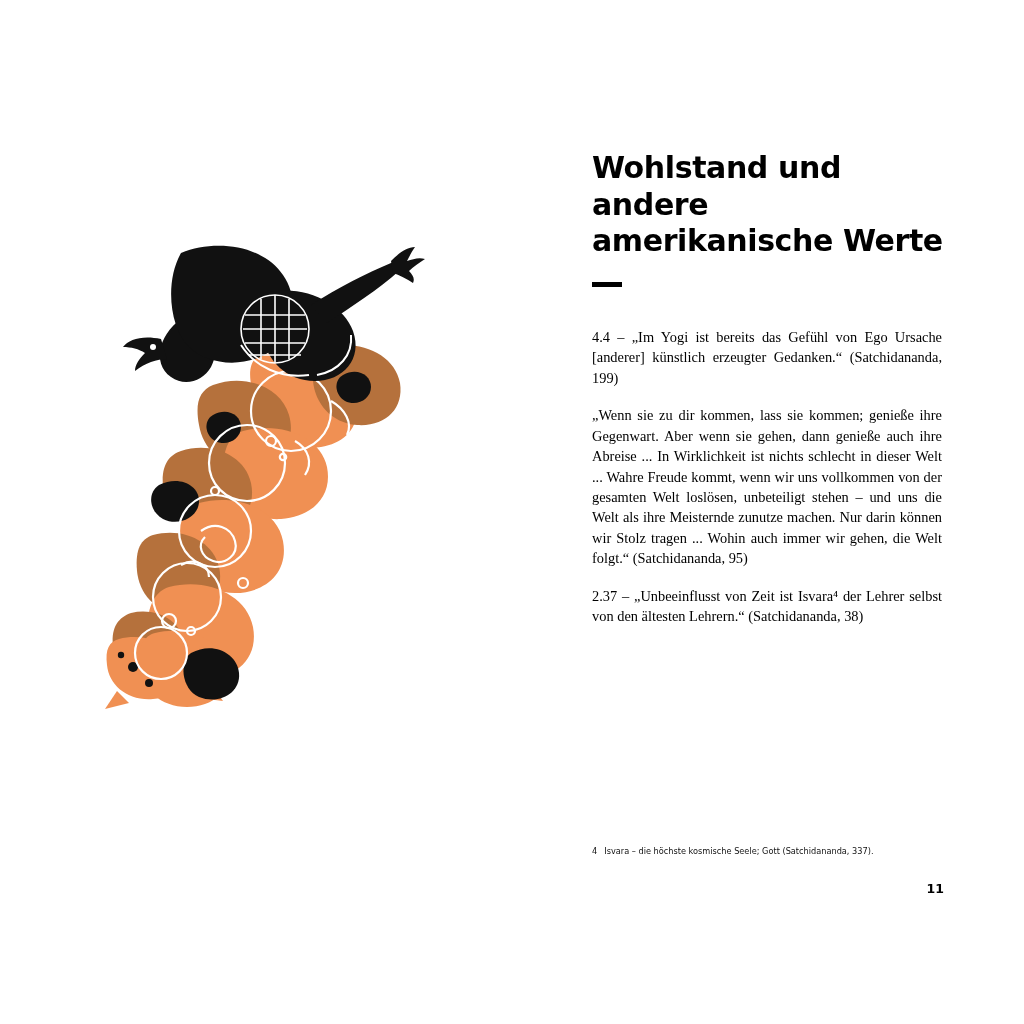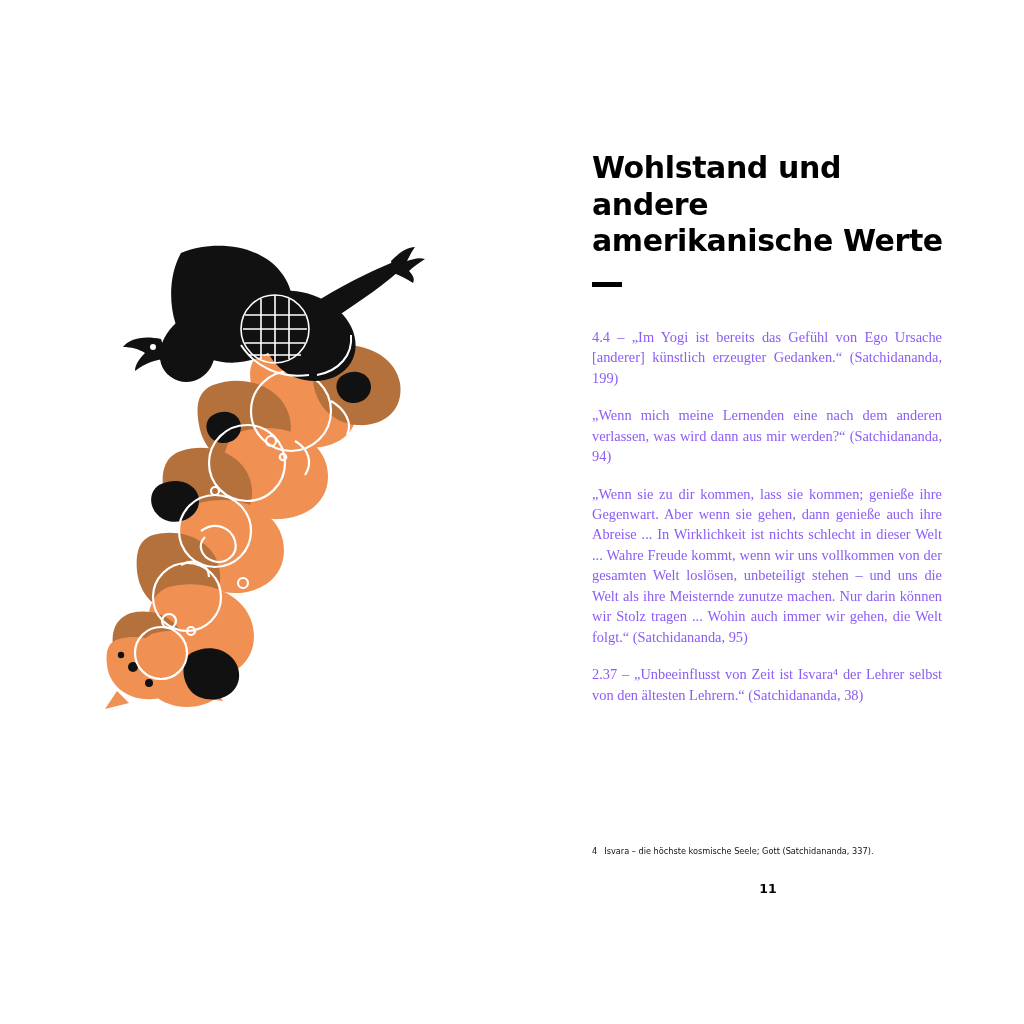--- a/index.html
+++ b/index.html
@@ -51,21 +51,21 @@
   .rule {
     width: 30px;
     height: 5px;
     background: #000;
     margin: 22px 0 40px 0;
   }
   .para {
     font-family: "Liberation Serif", serif;
     font-size: 14.4px;
     line-height: 1.42;
-    color: #8b5cf6;
+    color: #000000;
     margin: 0 0 17px 0;
     text-align: justify;
     hyphens: auto;
   }
   .para:last-child { margin-bottom: 0; }
 
   
   .footnote {
     position: absolute;
     left: 592px;
@@ -80,21 +80,21 @@
   }
   .footnote-marker { font-size: 8.2px; }
   .footnote-text { font-size: 8.2px; }
 
   
   .page-number {
     position: absolute;
     left: 592px;
     top: 881px;
     width: 352px;
-    text-align: center;
+    text-align: right;
     font-family: "DejaVu Sans", sans-serif;
     font-weight: 700;
     font-size: 12.5px;
     color: #000;
   }
 </style>
 </head>
 <body>
 
 <div class="page">
@@ -169,21 +169,20 @@
         </g>
       </g>
     </svg>
   </div>
 
   <div class="text-col">
     <h1 class="chapter-title">Wohlstand und andere amerikanische Werte</h1>
     <div class="rule"></div>
 
     <p class="para">4.4 – „Im Yogi ist bereits das Gefühl von Ego Ursache [anderer] künstlich erzeugter Gedanken.“ (Satchidananda, 199)</p>
-    <p class="para">„Wenn mich meine Lernenden eine nach dem anderen verlassen, was wird dann aus mir werden?“ (Satchidananda, 94)</p>
     <p class="para">„Wenn sie zu dir kommen, lass sie kommen; genieße ihre Gegenwart. Aber wenn sie gehen, dann genieße auch ihre Abreise ... In Wirklichkeit ist nichts schlecht in dieser Welt ... Wahre Freude kommt, wenn wir uns vollkommen von der gesamten Welt loslösen, unbeteiligt stehen – und uns die Welt als ihre Meisternde zunutze machen. Nur darin können wir Stolz tragen ... Wohin auch immer wir gehen, die Welt folgt.“ (Satchidananda, 95)</p>
     <p class="para">2.37 – „Unbeeinflusst von Zeit ist Isvara⁴ der Lehrer selbst von den ältesten Lehrern.“ (Satchidananda, 38)</p>
   </div>
 
   <div class="footnote">
     <span class="footnote-marker">4</span>
     <span class="footnote-text">Isvara – die höchste kosmische Seele; Gott (Satchidananda, 337).</span>
   </div>
 
   <div class="page-number">11</div>

